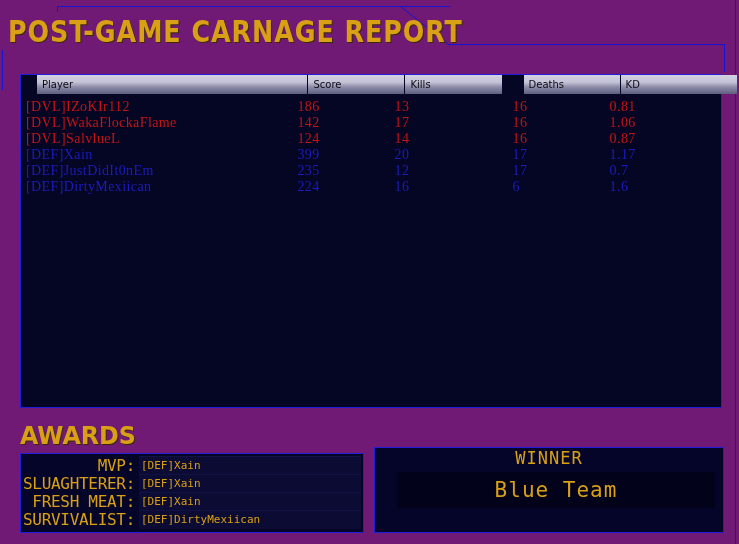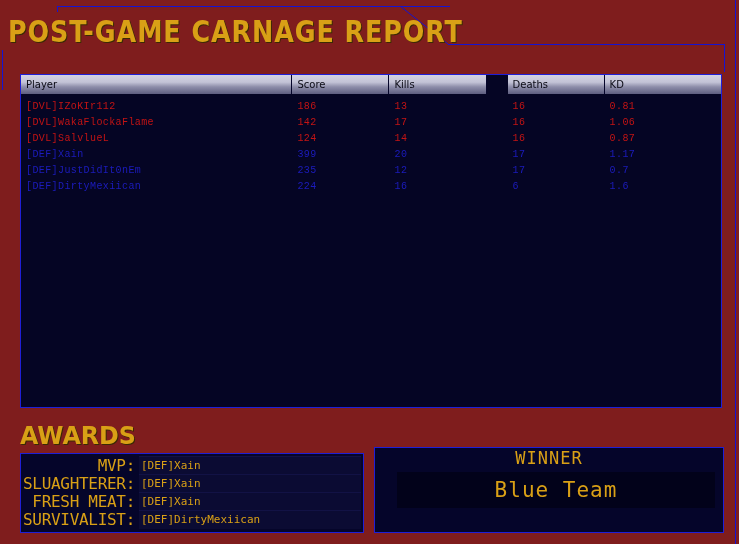--- a/index.html
+++ b/index.html
@@ -4,21 +4,21 @@
 <style>
   html, body {
     margin: 0;
     padding: 0;
     background: #000018;
   }
   #screen {
     position: relative;
     width: 739px;
     height: 544px;
-    background: #7f1d1d;
+    background: #701a75;
     overflow: hidden;
     font-family: "DejaVu Sans Mono", monospace;
   }
 
   
   .deco {
     position: absolute;
     background: #1414d2;
   }
   #deco-top-h      { left: 57px;  top: 6px;   width: 393px; height: 1px; }
@@ -56,20 +56,21 @@
     left: 20px; top: 74px;
     width: 702px; height: 334px;
     border: 1px solid #1f1fd7;
     background: #050524;
     box-sizing: border-box;
   }
   #score-head {
     display: flex;
     height: 19px;
     width: 100%;
+    padding-left: 16px;
   }
   .hcell {
     background: linear-gradient(to bottom, #d2d2e2 0%, #c3c3d6 38%, #8e8eaa 62%, #5e5e80 100%);
     border-right: 1px solid #05052a;
     color: #0a0a14;
     font-family: "DejaVu Sans", sans-serif;
     font-size: 10px;
     line-height: 19px;
     padding-left: 5px;
     box-sizing: border-box;
@@ -82,22 +83,22 @@
   .col-score  { width: 100px; }
   .col-kills  { width: 100px; }
   .col-deaths { width: 100px; margin-left: 21px; }
   .col-kd     { width: 120px; }
 
   #score-rows { padding-top: 5px; }
   .srow {
     display: flex;
     height: 16px;
     line-height: 16px;
-    font-family: Liberation Mono, monospace;
-    font-size: 10px;
+    font-family: Liberation Serif, serif;
+    font-size: 14px;
     letter-spacing: 0.4px;
   }
   .srow .cell {
     box-sizing: border-box;
     padding-left: 5px;
     overflow: hidden;
     white-space: nowrap;
   }
   .team-red  { color: #c41414; }
   .team-blue { color: #1c1cbe; }

